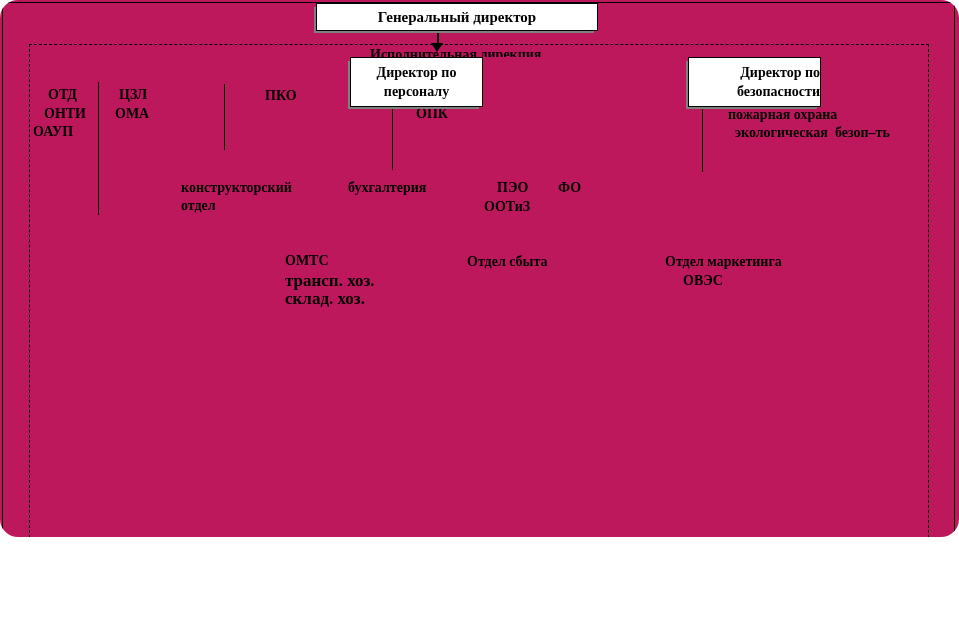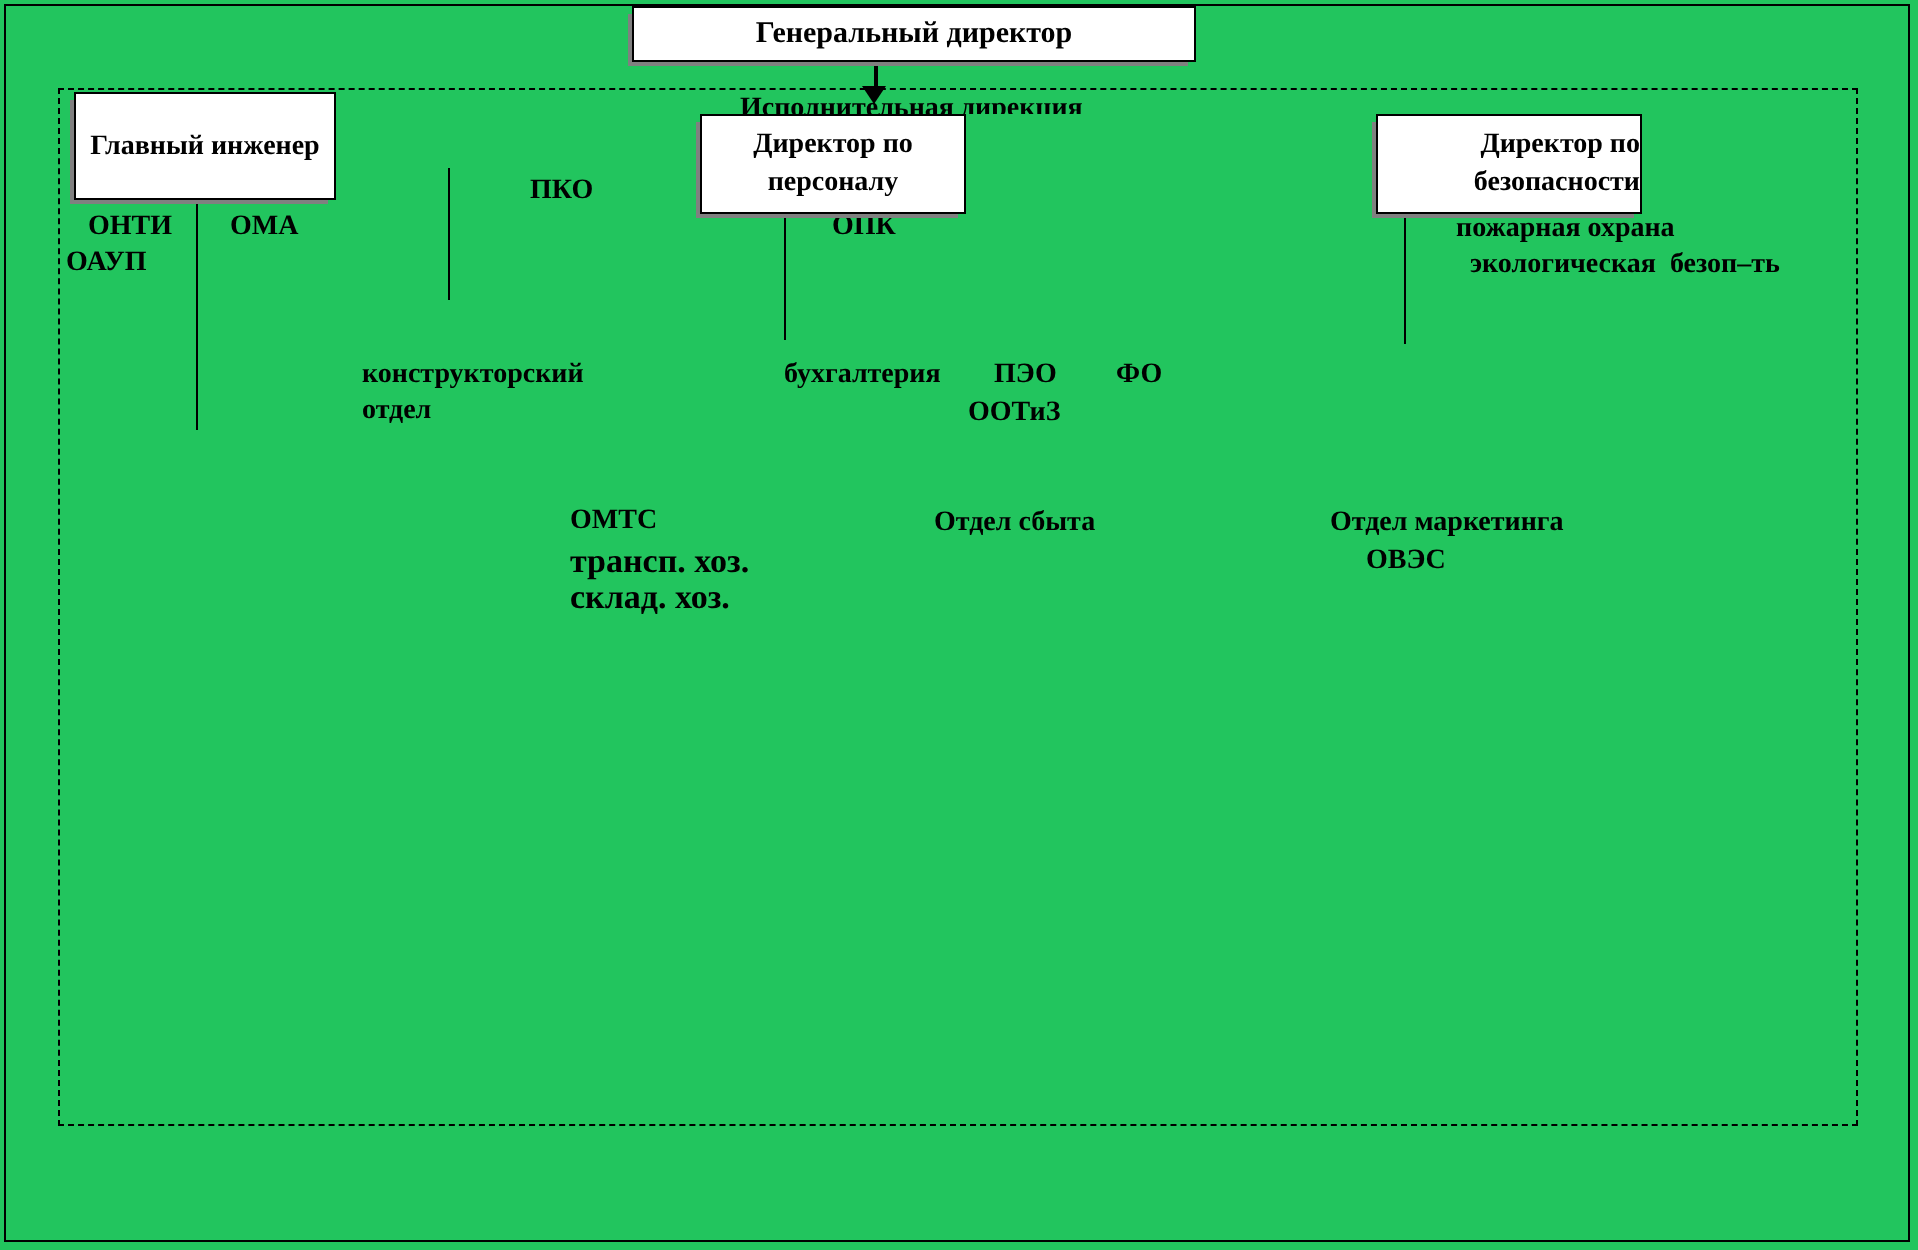--- a/index.html
+++ b/index.html
@@ -8,23 +8,24 @@
     padding: 0;
     background: #ffffff;
   }
   body {
     font-family: "Liberation Serif", "DejaVu Serif", serif;
   }
 
   #canvas {
     position: relative;
     width: 959px;
-    height: 625px;
-    background: #22c55e;
+    height: 537px;
+    background: #be185d;
     overflow: hidden;
+    border-radius: 18px;
   }
 
   
   .outer-frame {
     position: absolute;
     left: 2px;
     top: 2px;
     width: 953px;
     height: 619px;
     border: 1px solid #000000;
@@ -115,24 +116,20 @@
   <div class="dashed-frame"></div>
 
   <div class="node node-ceo">
     <span>Генеральный директор</span>
   </div>
   <div class="arrow-stem"></div>
   <div class="arrow-head"></div>
 
   <div class="lbl" style="left:370px; top:46px; font-size:14px; color:#000; overflow:hidden; height:11px;">Исполнительная дирекция</div>
 
-  <div class="node node-chief-engineer">
-    <span>Главный
-инженер</span>
-  </div>
   <div class="node node-hr">
     <span>Директор по
 персоналу</span>
   </div>
   <div class="node node-security">
     <span>Директор по
 безопасности</span>
   </div>
 
   <div class="vline" style="left:98px;  top:82px;  height:133px;"></div>
@@ -148,21 +145,21 @@
 
   <div class="lbl" style="left:265px; top:87px;">ПКО</div>
 
   <div class="lbl" style="left:416px; top:105px;">ОПК</div>
 
   <div class="lbl" style="left:728px; top:106px;">пожарная охрана</div>
   <div class="lbl" style="left:735px; top:124px;">экологическая  безоп–ть</div>
 
   <div class="lbl" style="left:181px; top:179px;">конструкторский
 отдел</div>
-  <div class="lbl" style="left:348px; top:179px;margin-left:44px;">бухгалтерия</div>
+  <div class="lbl" style="left:348px; top:179px;">бухгалтерия</div>
   <div class="lbl" style="left:497px; top:179px;">ПЭО</div>
   <div class="lbl" style="left:484px; top:198px;">ООТиЗ</div>
   <div class="lbl" style="left:558px; top:179px;">ФО</div>
 
   <div class="lbl" style="left:285px; top:252px;">ОМТС</div>
   <div class="lbl lbl-sm" style="left:285px; top:272px;">трансп. хоз.</div>
   <div class="lbl lbl-sm" style="left:285px; top:290px;">склад. хоз.</div>
   <div class="lbl" style="left:467px; top:253px;">Отдел сбыта</div>
   <div class="lbl" style="left:665px; top:253px;">Отдел маркетинга</div>
   <div class="lbl" style="left:683px; top:272px;">ОВЭС</div>

